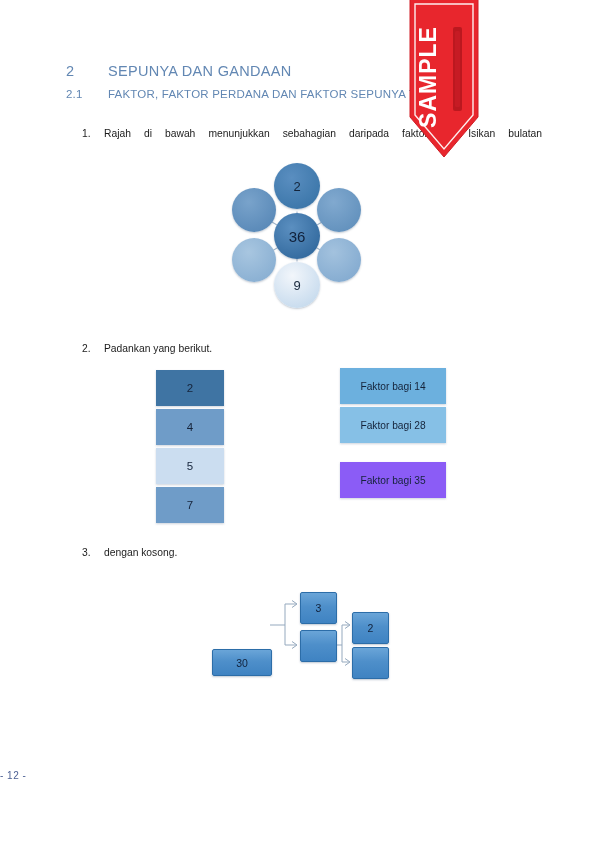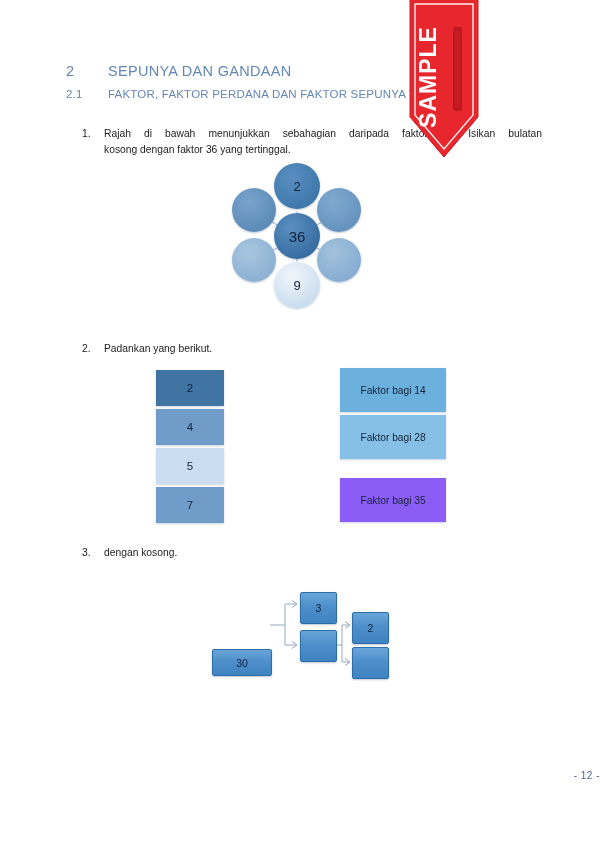--- a/index.html
+++ b/index.html
@@ -159,21 +159,21 @@
   .mbox {
     display: flex;
     align-items: center;
     justify-content: center;
     font-size: 11.5px;
     color: #15233a;
     margin-bottom: 3px;
     box-shadow: 0 1px 2px rgba(90,110,135,0.3);
   }
   #match-left .mbox { height: 36px; }
-  #match-right .mbox { height: 44px; font-size: 10.2px; }
+  #match-right .mbox { height: 36px; font-size: 10.2px; }
 
   
   #factor-tree {
     position: absolute;
     left: 212px;
     top: 592px;
     width: 180px;
     height: 80px;
   }
   .tbox {
@@ -212,21 +212,21 @@
     z-index: 40;
     pointer-events: none;
   }
 
   
   #page-footer {
     position: absolute;
     left: 0;
     top: 770px;
     width: 600px;
-    text-align: right;
+    text-align: left;
     font-size: 10px;
     color: #4b5f93;
     letter-spacing: 0.5px;
   }
 </style>
 </head>
 <body>
 
 <div class="page">
 
@@ -237,21 +237,20 @@
 
   <div class="heading-row" id="section-heading">
     <span class="h-num">2.1</span>
     <span class="h-title">FAKTOR, FAKTOR PERDANA DAN FAKTOR SEPUNYA TERBESA</span>
   </div>
 
   <div class="question" id="question-1">
     <span class="q-num">1.</span>
     <span class="q-body q-justify">
       <span class="line1">Rajah di bawah menunjukkan sebahagian daripada faktor 36. Isikan bulatan</span>
-      <span>kosong dengan faktor 36 yang tertinggal.</span>
     </span>
   </div>
 
   <div id="circle-diagram">
 
     <div class="link" style="left:65px;  top:73px;  width:25px; transform:rotate(-90deg);"></div>
     <div class="link" style="left:65px;  top:73px;  width:25px; transform:rotate(90deg);"></div>
     <div class="link" style="left:65px;  top:73px;  width:29px; transform:rotate(210deg);"></div>
     <div class="link" style="left:65px;  top:73px;  width:29px; transform:rotate(-30deg);"></div>
     <div class="link" style="left:65px;  top:73px;  width:29px; transform:rotate(150deg);"></div>

